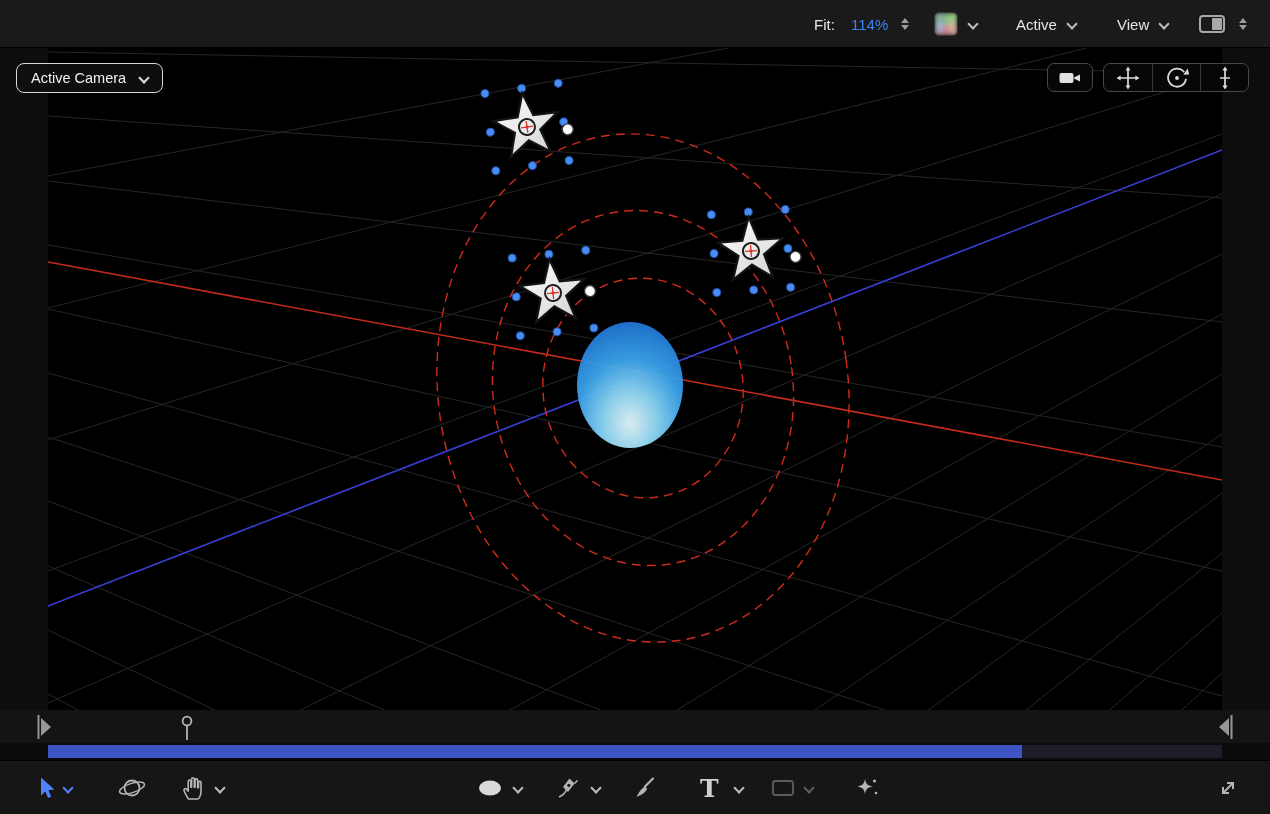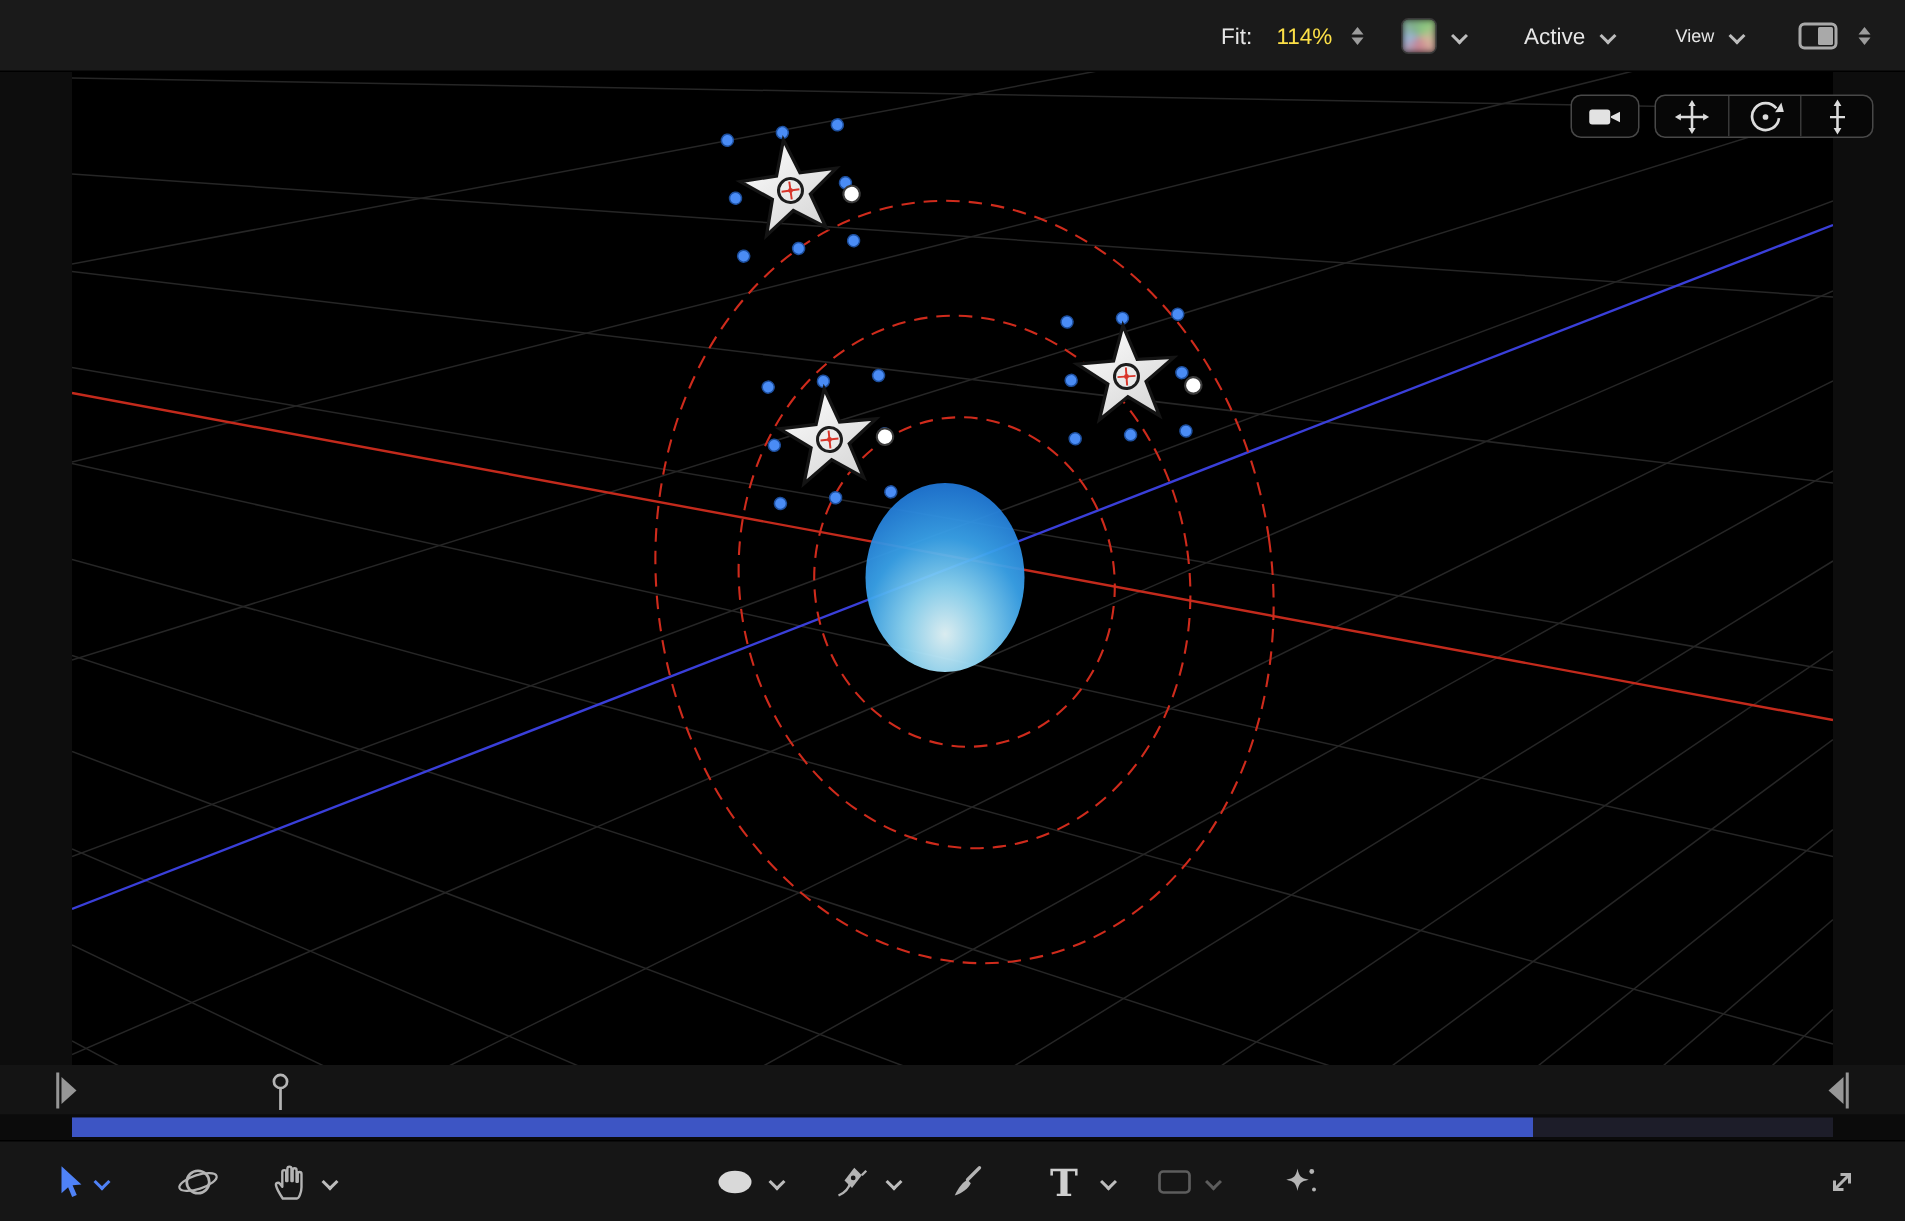--- a/index.html
+++ b/index.html
@@ -3,21 +3,21 @@
 <meta charset="utf-8">
 <style>
   html,body{margin:0;padding:0;background:#000;}
   .window{position:relative;width:1270px;height:814px;background:#0d0d0d;overflow:hidden;
           font-family:"Liberation Sans",sans-serif;-webkit-user-select:none;user-select:none;}
 
   
   .toolbar-top{position:absolute;top:0;left:0;width:1270px;height:48px;background:#1a1a1a;
                border-bottom:1px solid #000;box-sizing:border-box;color:#e6e6e6;font-size:15px;}
   .tt-item{position:absolute;top:0;height:48px;display:flex;align-items:center;}
-  .dim-text{color:#fde047;}
+  .dim-text{color:#3b82f6;}
   .chev{display:inline-block;width:11px;height:9px;position:relative;color:#bdbdbd;}
   .chev::before{content:"";position:absolute;left:2px;top:0;width:6px;height:6px;
                 border-right:2px solid currentColor;border-bottom:2px solid currentColor;
                 transform:rotate(45deg);}
   .chev.blue{color:#4f82f7;}
   .chev.dim{color:#5d5d5d;}
   .stepper{display:inline-flex;flex-direction:column;gap:2.5px;align-items:center;}
   .tri-up{width:0;height:0;border-left:4.5px solid transparent;border-right:4.5px solid transparent;
           border-bottom:5.5px solid #9c9c9c;}
   .tri-down{width:0;height:0;border-left:4.5px solid transparent;border-right:4.5px solid transparent;
@@ -78,21 +78,21 @@
           <i></i>
         </span>
       </button>
     <span class="tt-item" style="left:967px">
         <span class="chev"></span>
       </span>
     <button class="tt-item" style="left:1016px;background:none;border:none;padding:0;color:#e6e6e6;font-size:15px;gap:9px">
       <span>Active</span>
         <span class="chev"></span>
     </button>
-    <button class="tt-item" style="left:1117px;background:none;border:none;padding:0;color:#e6e6e6;font-size:12px;gap:9px">
+    <button class="tt-item" style="left:1117px;background:none;border:none;padding:0;color:#e6e6e6;font-size:15px;gap:9px">
       <span>View</span>
         <span class="chev"></span>
     </button>
     <span class="tt-item" style="left:1199px">
         <span class="display-icon"></span>
       </span>
     <span class="tt-item" style="left:1239px">
         <span class="stepper">
           <i class="tri-up"></i>
           <i class="tri-down"></i>
@@ -211,20 +211,24 @@
         <g>
           <circle r="8" fill="rgba(255,255,255,0.18)" stroke="#1c1c1c" stroke-width="2"></circle>
           <line x1="-6" y1="0" x2="6" y2="0" stroke="#d9352a" stroke-width="1.3"></line>
           <line x1="0" y1="-6" x2="0" y2="6" stroke="#d9352a" stroke-width="1.3"></line>
           <circle r="1.6" fill="#d9352a"></circle>
         </g>
         <circle cx="44" cy="9" r="5.5" fill="#ffffff" stroke="#3c3c3c" stroke-width="1.4"></circle>
       </g>
     </svg>
 
+    <button class="active-camera">
+      <span>Active Camera</span>
+      <span class="chev" style="color:#dedede"></span>
+    </button>
 
     <div class="view-tools">
       <button class="vt-btn vt-single">
         <svg width="26" height="24" viewBox="0 0 26 24">
           <rect x="2.5" y="7" width="14" height="10" rx="2" fill="#e2e2e2"></rect>
           <path d="M17,11.5 L23,8.5 L23,15.5 L17,12.5 Z" fill="#e2e2e2"></path>
         </svg>
       </button>
       <div class="btn-group">
         <button class="bg-cell">

